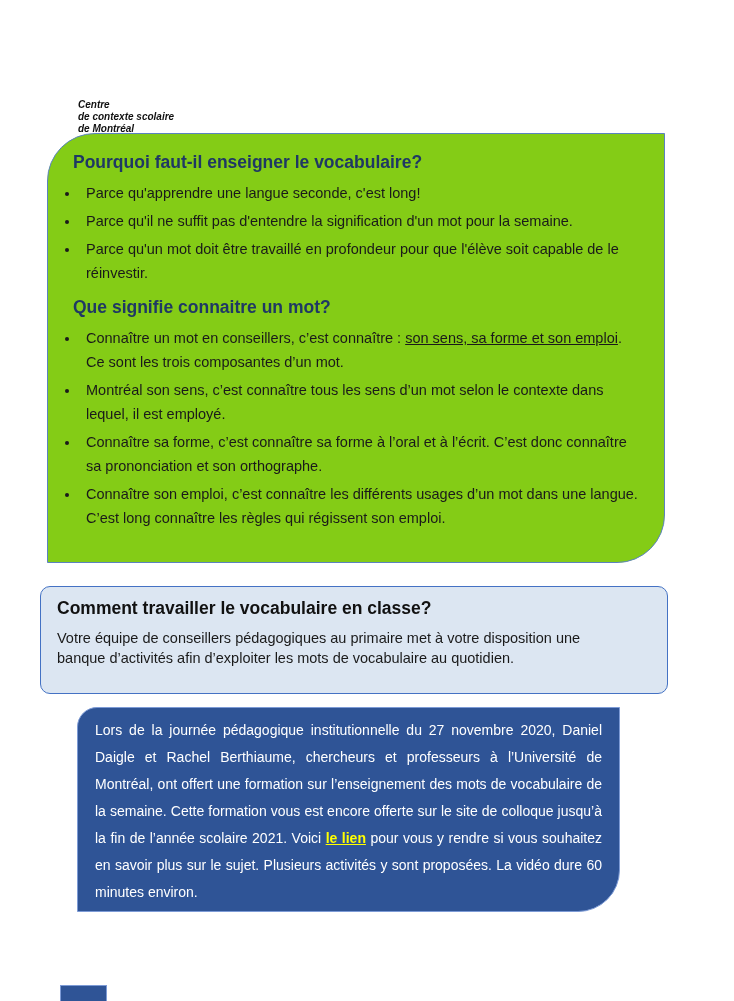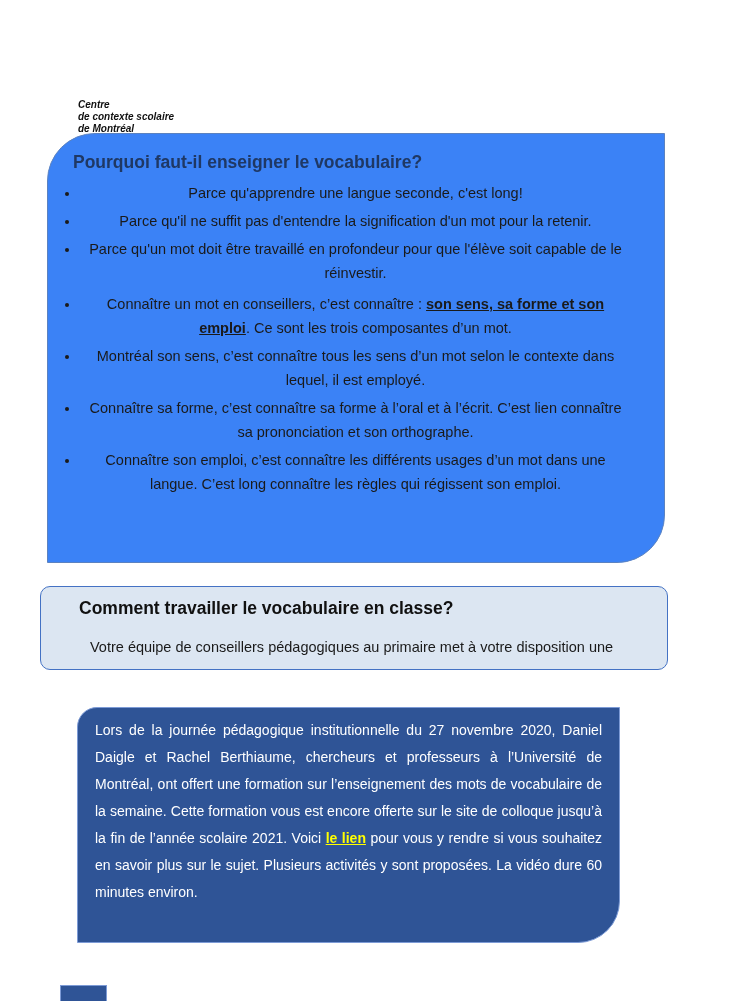--- a/index.html
+++ b/index.html
@@ -10,39 +10,39 @@
   
   .logo{position:absolute;left:78px;top:64px;margin-top:35px;}
   .logo-org{font-size:10px;line-height:12px;font-weight:bold;font-style:italic;color:#111;}
   .logo-row{display:flex;align-items:flex-end;margin-top:1px;margin-left:26px;font-weight:bold;}
   .logo-word{font-family:"Liberation Serif", serif;font-size:27px;color:#111;letter-spacing:0.5px;}
   .flags{display:grid;grid-template-columns:14px 14px;grid-template-rows:14px 14px;gap:3px;margin-left:9px;margin-top:2px;}
   .flag{background:#2b5aa5;color:#fff;font-size:10px;line-height:14px;text-align:center;}
   
   .panel1{
     position:absolute;left:47px;top:133px;width:618px;height:430px;box-sizing:border-box;
-    background:#3b82f6;border:1px solid #5b82c0;border-radius:48px 0 48px 0;
-    padding:18px 32px 0 25px;overflow:hidden;
+    background:#84cc16;border:1px solid #5b82c0;border-radius:48px 0 48px 0;
+    padding:18px 14px 0 25px;overflow:hidden;
   }
   .navy-heading{color:#1f3864;font-size:17.5px;font-weight:bold;margin:0 0 8px 0;}
-  .panel1 ul{margin:7px;padding:0;list-style:disc outside;text-align:center;}
+  .panel1 ul{margin:7px;padding:0;list-style:disc outside;}
   .ul1{padding-left:52px;margin-top:2px;}
   .ul2{padding-left:67px;margin-top:2px;}
   .panel1 li{font-size:14.5px;line-height:24px;margin-bottom:4px;padding-left:6px;}
   .h2-space{margin-top:12px;}
-  .u{text-decoration:underline;font-weight:bold;}
+  .u{text-decoration:underline;}
   .panel2{
-    position:absolute;left:40px;top:586px;width:628px;height:84px;box-sizing:border-box;
+    position:absolute;left:40px;top:586px;width:628px;height:108px;box-sizing:border-box;
     background:#dce6f2;border:1.5px solid #4472c4;border-radius:10px;
-    padding:11px 30px 0 38px;overflow:hidden;
+    padding:11px 30px 0 16px;overflow:hidden;
   }
   .black-heading{color:#111;font-size:17.5px;font-weight:bold;margin:0 0 9px 0;}
-  .panel2 p{font-size:14.5px;line-height:34px;margin:11px;max-width:545px;}
+  .panel2 p{font-size:14.5px;line-height:20px;margin:0;max-width:545px;}
   .panel3{
-    position:absolute;left:77px;top:707px;width:543px;height:236px;box-sizing:border-box;
+    position:absolute;left:77px;top:707px;width:543px;height:205px;box-sizing:border-box;
     background:#2f5496;border:1px solid #7d9bd6;border-radius:20px 0 42px 0;
     padding:9px 17px 0 17px;overflow:hidden;
   }
   .panel3 p{color:#ffffff;font-size:14px;line-height:27px;margin:0;text-align:justify;}
   .link{color:#ffff00;font-weight:bold;text-decoration:underline;cursor:pointer;}
   .next-box-fragment{
     position:absolute;left:60px;top:985px;width:45px;height:16px;
     background:#2f5496;border:1px solid #7d9bd6;border-bottom:none;
   }
 </style>
@@ -63,27 +63,28 @@
       <span class="flag">⚜</span>
       <span class="flag">⚜</span>
     </span>
   </div>
 </div>
 
 <div class="panel1">
   <h1 class="navy-heading">Pourquoi faut-il enseigner le vocabulaire?</h1>
   <ul class="ul1">
       <li><span>Parce qu'apprendre une langue seconde, c'est long!</span></li>
-      <li><span>Parce qu'il ne suffit pas d'entendre la signification d'un mot pour la retenir.</span></li>
+      <li><span>Parce qu'il ne suffit pas d'entendre la signification d'un mot pour la semaine.</span></li>
       <li><span>Parce qu'un mot doit être travaillé en profondeur pour que l'élève soit capable de le réinvestir.</span></li>
     </ul>
+  <h1 class="navy-heading h2-space">Que signifie connaitre un mot?</h1>
   <ul class="ul2">
       <li><span>Connaître un mot en conseillers, c’est connaître : </span><span class="u">son sens, sa forme et son emploi</span><span>. Ce sont les trois composantes d’un mot.</span></li>
       <li><span>Montréal son sens, c’est connaître tous les sens d’un mot selon le contexte dans lequel, il est employé.</span></li>
-      <li><span>Connaître sa forme, c’est connaître sa forme à l’oral et à l’écrit. C’est lien connaître sa prononciation et son orthographe.</span></li>
+      <li><span>Connaître sa forme, c’est connaître sa forme à l’oral et à l’écrit. C’est donc connaître sa prononciation et son orthographe.</span></li>
       <li><span>Connaître son emploi, c’est connaître les différents usages d’un mot dans une langue. C’est long connaître les règles qui régissent son emploi.</span></li>
     </ul>
 </div>
 
 <div class="panel2">
   <h2 class="black-heading">Comment travailler le vocabulaire en classe?</h2>
   <p>Votre équipe de conseillers pédagogiques au primaire met à votre disposition une banque d’activités afin d’exploiter les mots de vocabulaire au quotidien.</p>
 </div>
 
 <div class="panel3">

